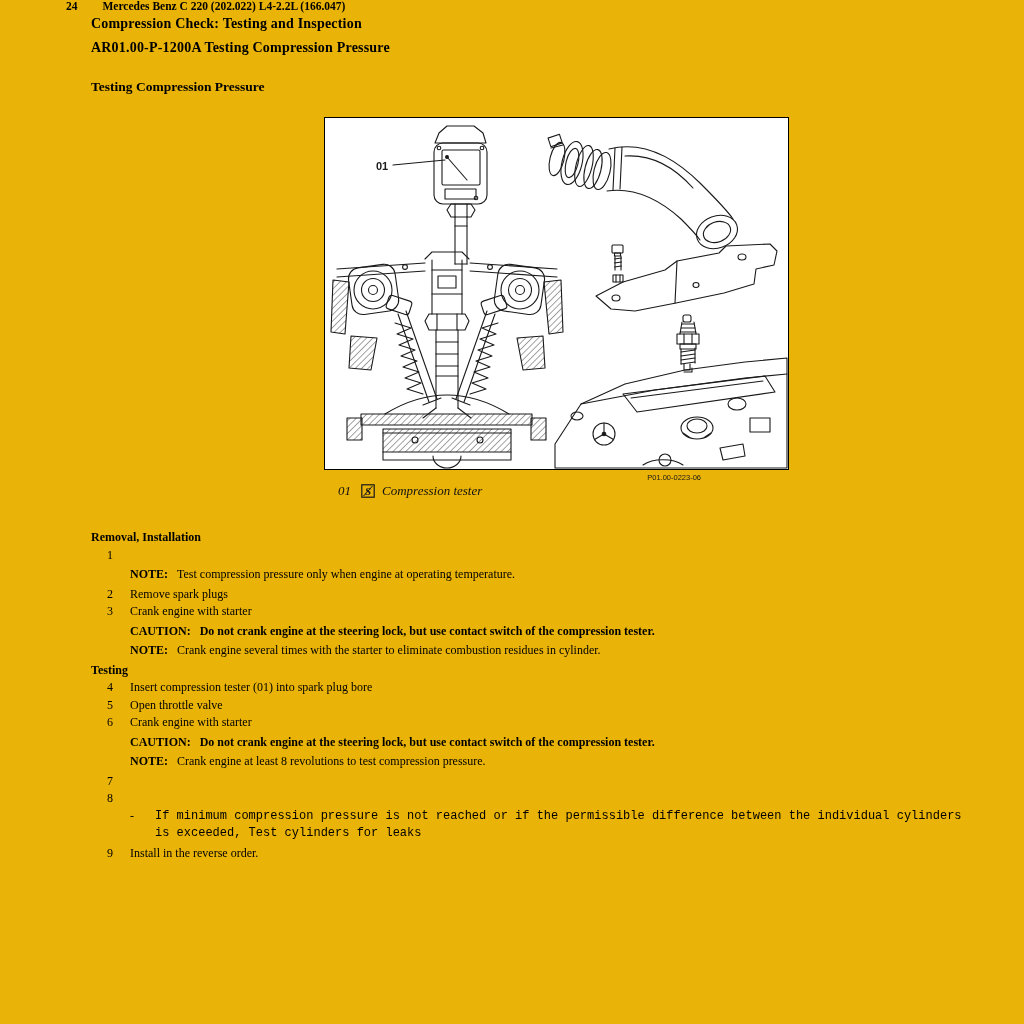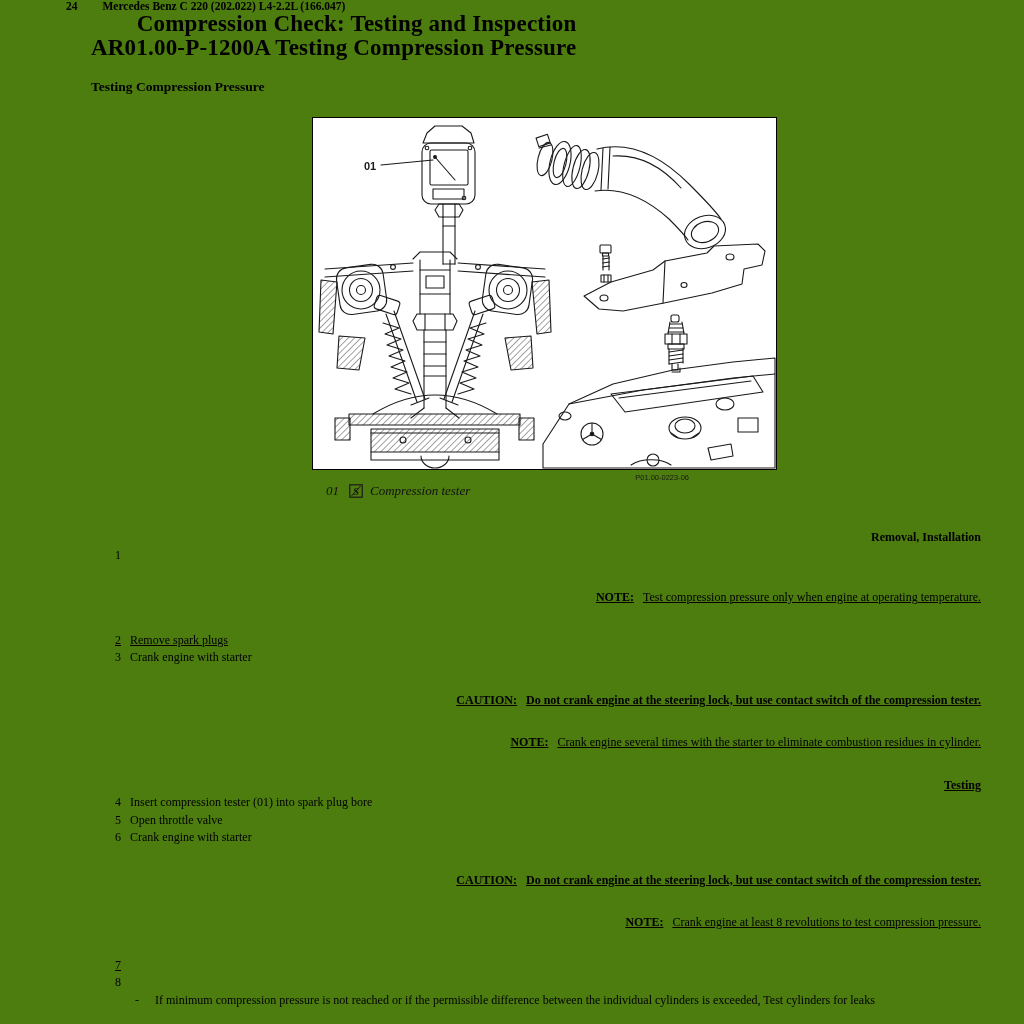--- a/index.html
+++ b/index.html
@@ -1,43 +1,42 @@
 <!DOCTYPE html>
 <html><head>
 <meta charset="utf-8">
 <style>
   html,body { margin:0; padding:0; background:#ffffff; }
   .page {
     position:relative; width:1024px; height:1024px;
-    background:#4d7c0f; color:#000;
+    background:#eab308; color:#000;
     font-family:"Liberation Serif", serif;
     overflow:hidden;
-    text-align:right;
   }
   
   .doc-header {
     position:absolute; top:0px; left:66px;
     font-weight:bold; font-size:11.5px; line-height:13px;
     display:flex;
   }
   .doc-header .vehicle { margin-left:25px; }
 
   
   .title-block {
     position:absolute; top:12px; left:91px;
-    font-weight:bold; font-size:23px; line-height:23.5px;
+    font-weight:bold; font-size:14px; line-height:23.5px;
     letter-spacing:0.2px;
   }
   .section-heading {
     position:absolute; top:79px; left:91px;
     font-weight:bold; font-size:13.5px;
   }
 
   
-  .figure-block { position:absolute; top:117px; left:312px; width:371px; }
+  .figure-block { position:absolute; top:117px; left:324px; width:371px; }
   .figure-frame {
     box-sizing:border-box; width:465px; height:353px;
     border:1px solid #000; background:#fff;
   }
   .figure-frame svg { display:block; width:463px; height:351px; }
   .figure-code {
     position:absolute; top:356px; right:-6px;
     font-family:"Liberation Sans", sans-serif; font-size:7.5px; color:#1a1a1a;
   }
   .figure-caption {
@@ -47,31 +46,31 @@
   }
   .figure-caption .cap-num { margin-right:10px; }
   .tool-icon { width:14px; height:14px; margin-right:7px; flex:0 0 auto; }
 
   
   .procedure {
     position:absolute; top:529px; left:91px; width:890px;
     font-size:12px; line-height:17.5px; color:#000;
   }
   .p-heading { font-weight:bold; }
-  .mt { margin-top:25px;text-decoration:underline; }
+  .mt { margin-top:2px; }
   .step { display:flex; }
   .step .num { flex:0 0 14px; margin-left:16px; }
   .step .txt { margin-left:9px; }
   .note, .caution { margin-left:39px; }
   .note .label { font-weight:bold; margin-right:9px; }
   .caution { font-weight:bold; }
   .caution .label { margin-right:9px; }
   .substep { display:flex; }
   .substep .dash { flex:0 0 9px; margin-left:39px; }
-  .substep .txt { margin-left:16px; max-width:818px; }
+  .substep .txt { margin-left:16px; max-width:818px;font-family:Liberation Mono, monospace; }
 </style>
 </head>
 <body>
 
 <div class="page">
 
   <div class="doc-header">
     <span class="pagenum">24</span>
     <span class="vehicle">Mercedes Benz C 220 (202.022) L4-2.2L (166.047)</span>
   </div>

